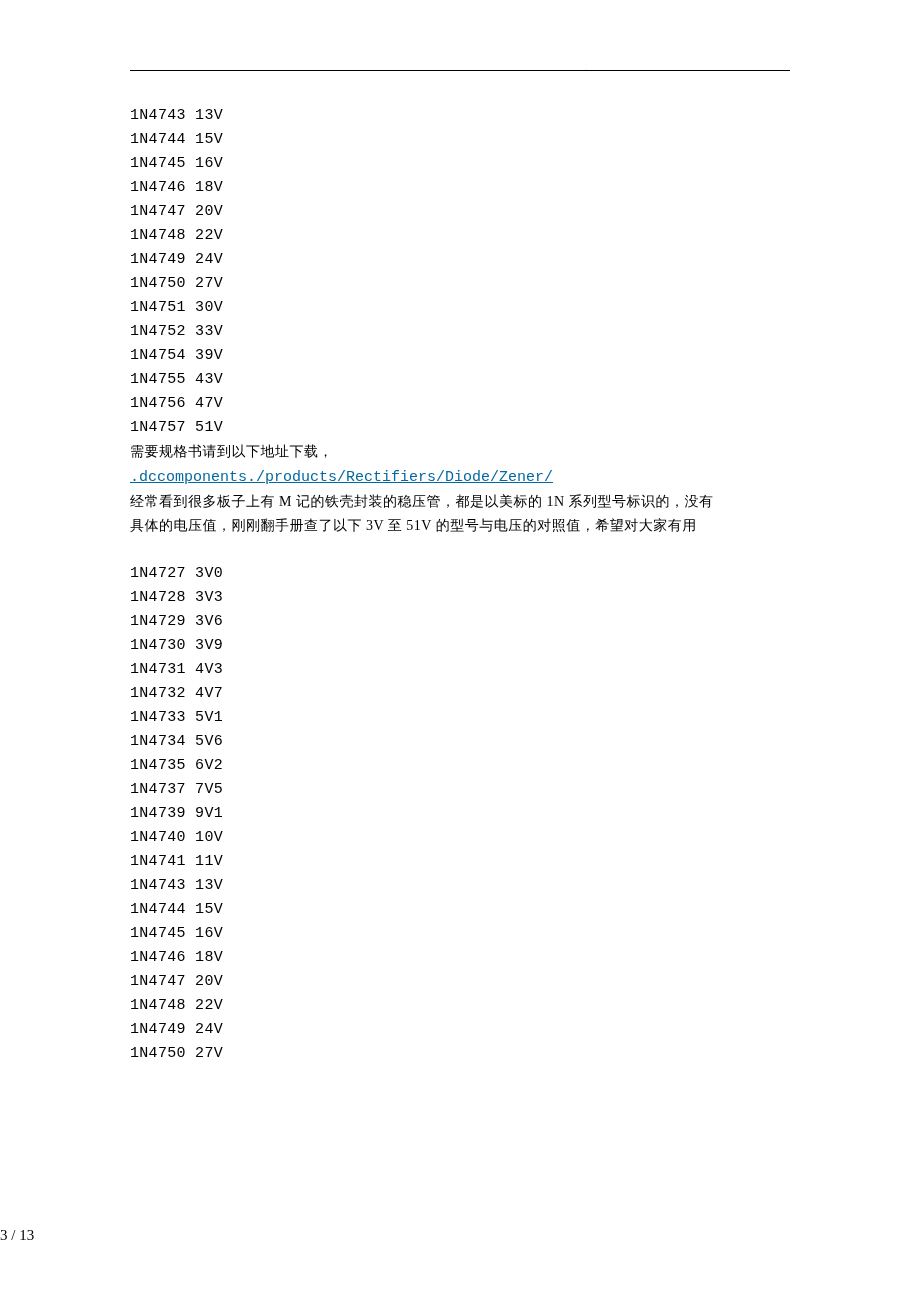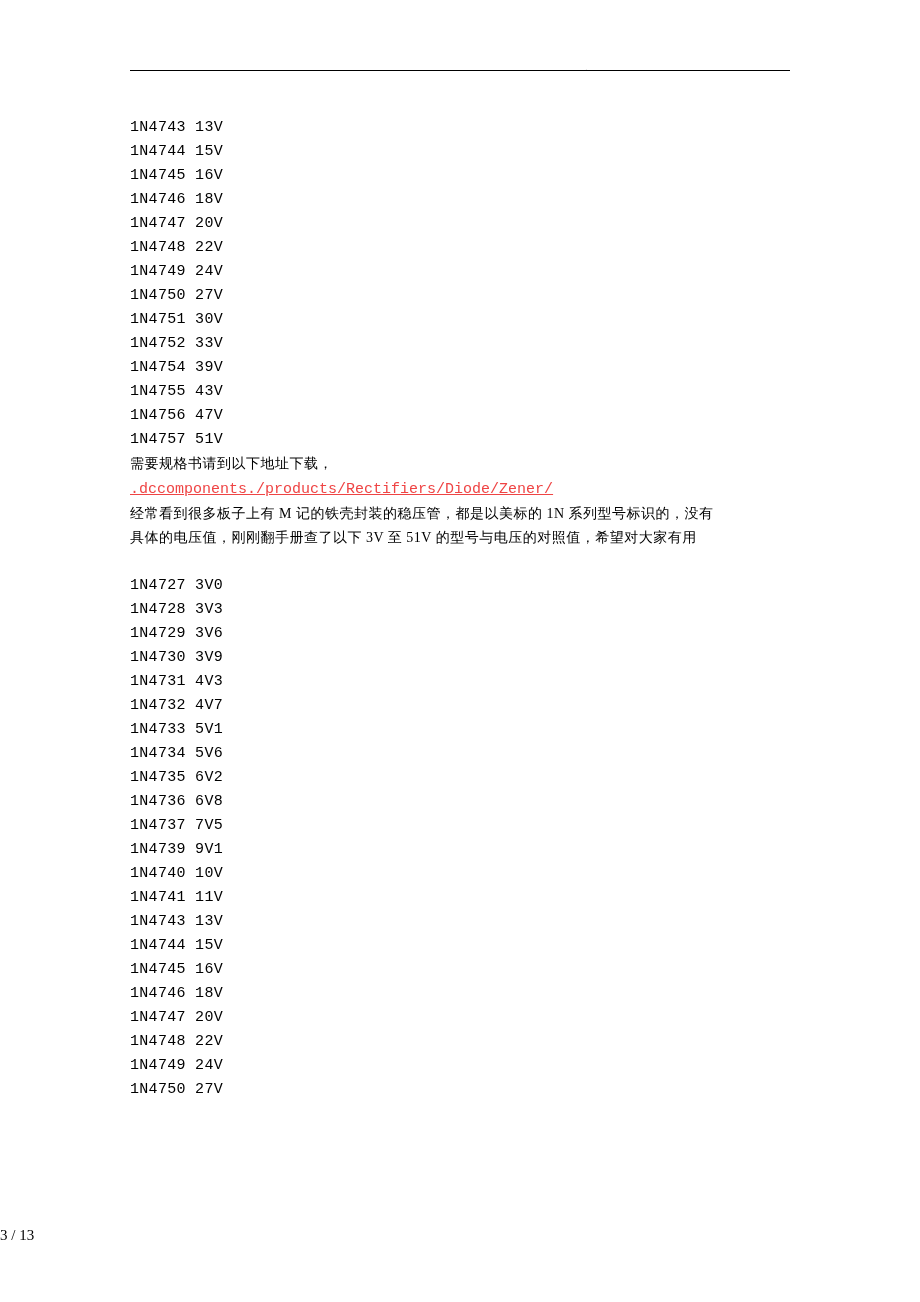--- a/index.html
+++ b/index.html
@@ -21,39 +21,39 @@
     }
     .header-dot {
       position: absolute;
       top: 62px;
       left: 585px;
       font-size: 10px;
       color: #000;
     }
     .content {
       position: absolute;
-      top: 116px;
+      top: 104px;
       left: 130px;
       right: 130px;
       line-height: 24px;
     }
     .row {
       white-space: pre;
       font-family: Consolas, "Courier New", monospace;
       font-size: 15px;
       letter-spacing: 0.3px;
     }
     .cn-text {
       font-family: "SimSun", "宋体", serif;
       font-size: 14px;
       letter-spacing: 0.5px;
       line-height: 24px;
     }
     .link {
-      color: #ef4444;
+      color: #0369a1;
       text-decoration: underline;
       font-family: Consolas, "Courier New", monospace;
       font-size: 15px;
     }
     .page-number {
       position: absolute;
       bottom: 58px;
       left: 0;
       right: 0;
       text-align: left;
@@ -95,21 +95,20 @@
   <div id="list2-container">
       <div class="row">1N4727 3V0</div>
       <div class="row">1N4728 3V3</div>
       <div class="row">1N4729 3V6</div>
       <div class="row">1N4730 3V9</div>
       <div class="row">1N4731 4V3</div>
       <div class="row">1N4732 4V7</div>
       <div class="row">1N4733 5V1</div>
       <div class="row">1N4734 5V6</div>
       <div class="row">1N4735 6V2</div>
-      <div class="row">1N4736 6V8</div>
       <div class="row">1N4737 7V5</div>
       <div class="row">1N4739 9V1</div>
       <div class="row">1N4740 10V</div>
       <div class="row">1N4741 11V</div>
       <div class="row">1N4743 13V</div>
       <div class="row">1N4744 15V</div>
       <div class="row">1N4745 16V</div>
       <div class="row">1N4746 18V</div>
       <div class="row">1N4747 20V</div>
       <div class="row">1N4748 22V</div>

